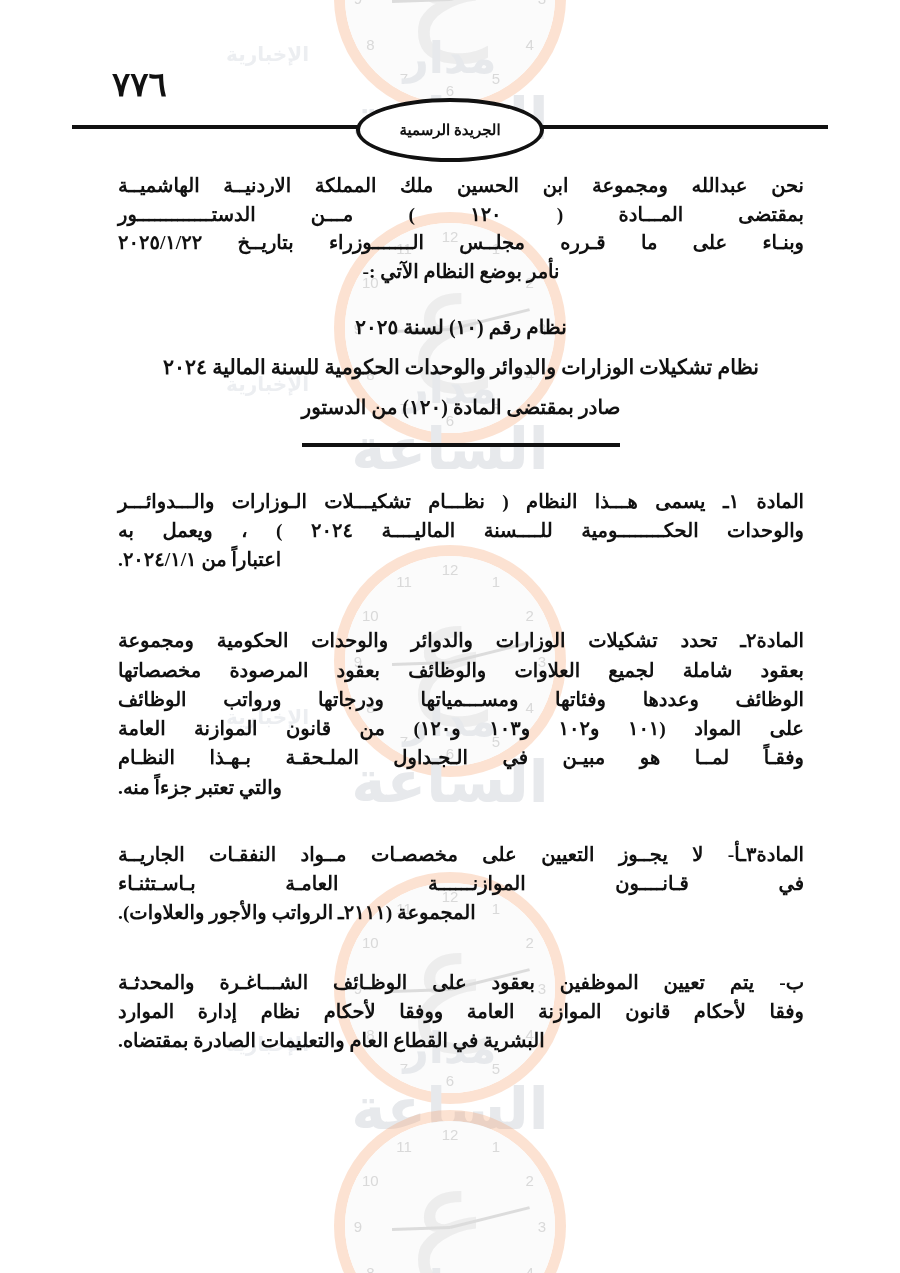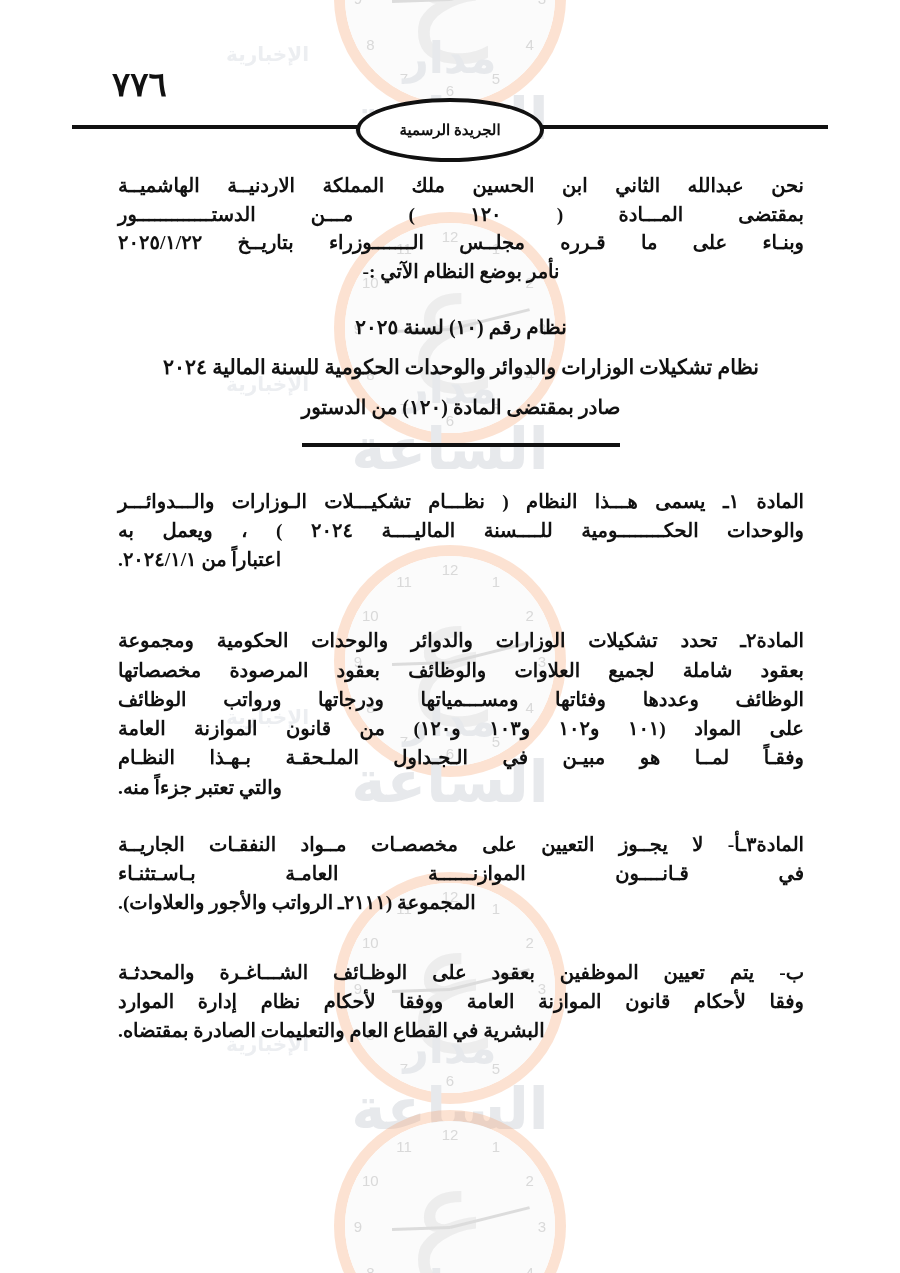--- a/index.html
+++ b/index.html
@@ -204,21 +204,21 @@
     font-size: 19.5px;
     font-weight: bold;
     line-height: 1.5;
     color: #111;
   }
   .article .ln { display: block; }
   .article .just { text-align: justify; text-align-last: justify; }
   .article .end  { text-align: left; }
 
   .article-2 { margin-top: 52px; }
-  .article-3 { margin-top: 28px; }
+  .article-3 { margin-top: 38px; }
   .para-b    { margin-top: 40px; }
 </style>
 </head>
 <body>
 
 <div class="page">
 
   <div class="watermark-layer">
 
     <div class="wm wm-top">
@@ -362,21 +362,21 @@
     <div class="masthead">
       <div class="masthead-rule"></div>
       <div class="masthead-oval">
         <span class="masthead-oval-label">الجريدة الرسمية</span>
       </div>
     </div>
 
     <div class="doc-body">
 
       <div class="intro">
-        <span class="ln ln-1">نحن عبدالله الثاني ابن الحسين ملك المملكة الاردنيــة الهاشميــة</span>
+        <span class="ln ln-1">نحن عبدالله ومجموعة ابن الحسين ملك المملكة الاردنيــة الهاشميــة</span>
         <span class="ln ln-2">بمقتضى المـــادة ( ١٢٠ ) مـــن الدستـــــــــــــور</span>
         <span class="ln ln-3">وبنـاء على ما قـرره مجلــس الـــــــوزراء بتاريــخ ٢٠٢٥/١/٢٢</span>
         <span class="ln ln-4">نأمر بوضع النظام الآتي :-</span>
       </div>
 
       <div class="title-block">
         <div class="title-number">نظام رقم (١٠) لسنة ٢٠٢٥</div>
         <div class="title-subject">نظام تشكيلات الوزارات والدوائر والوحدات الحكومية للسنة المالية ٢٠٢٤</div>
         <div class="title-issued">صادر بمقتضى المادة (١٢٠) من الدستور</div>
         <div class="title-rule"></div>

